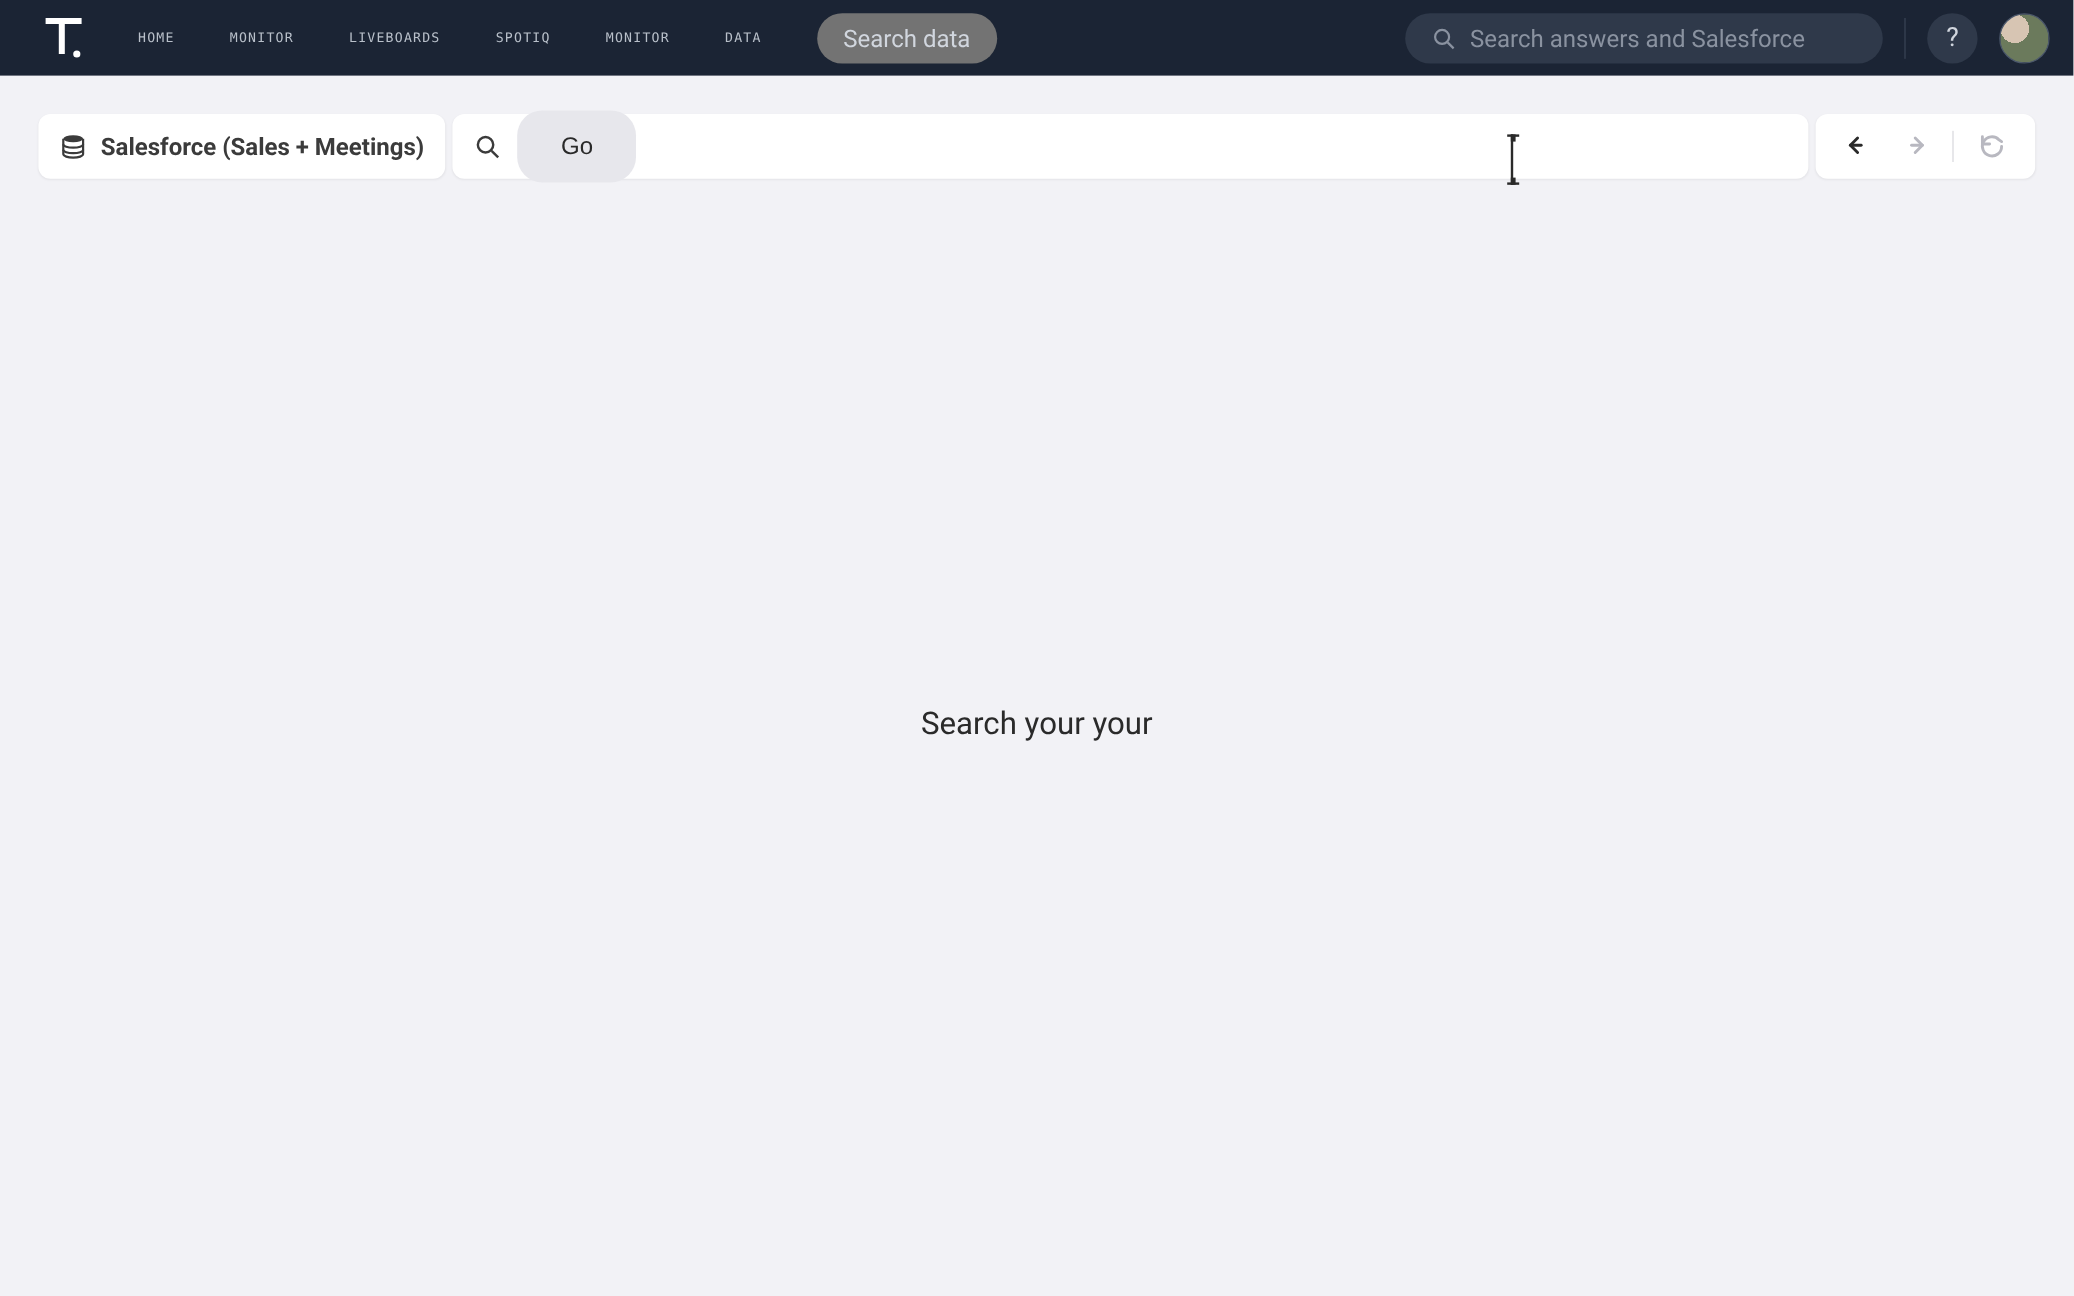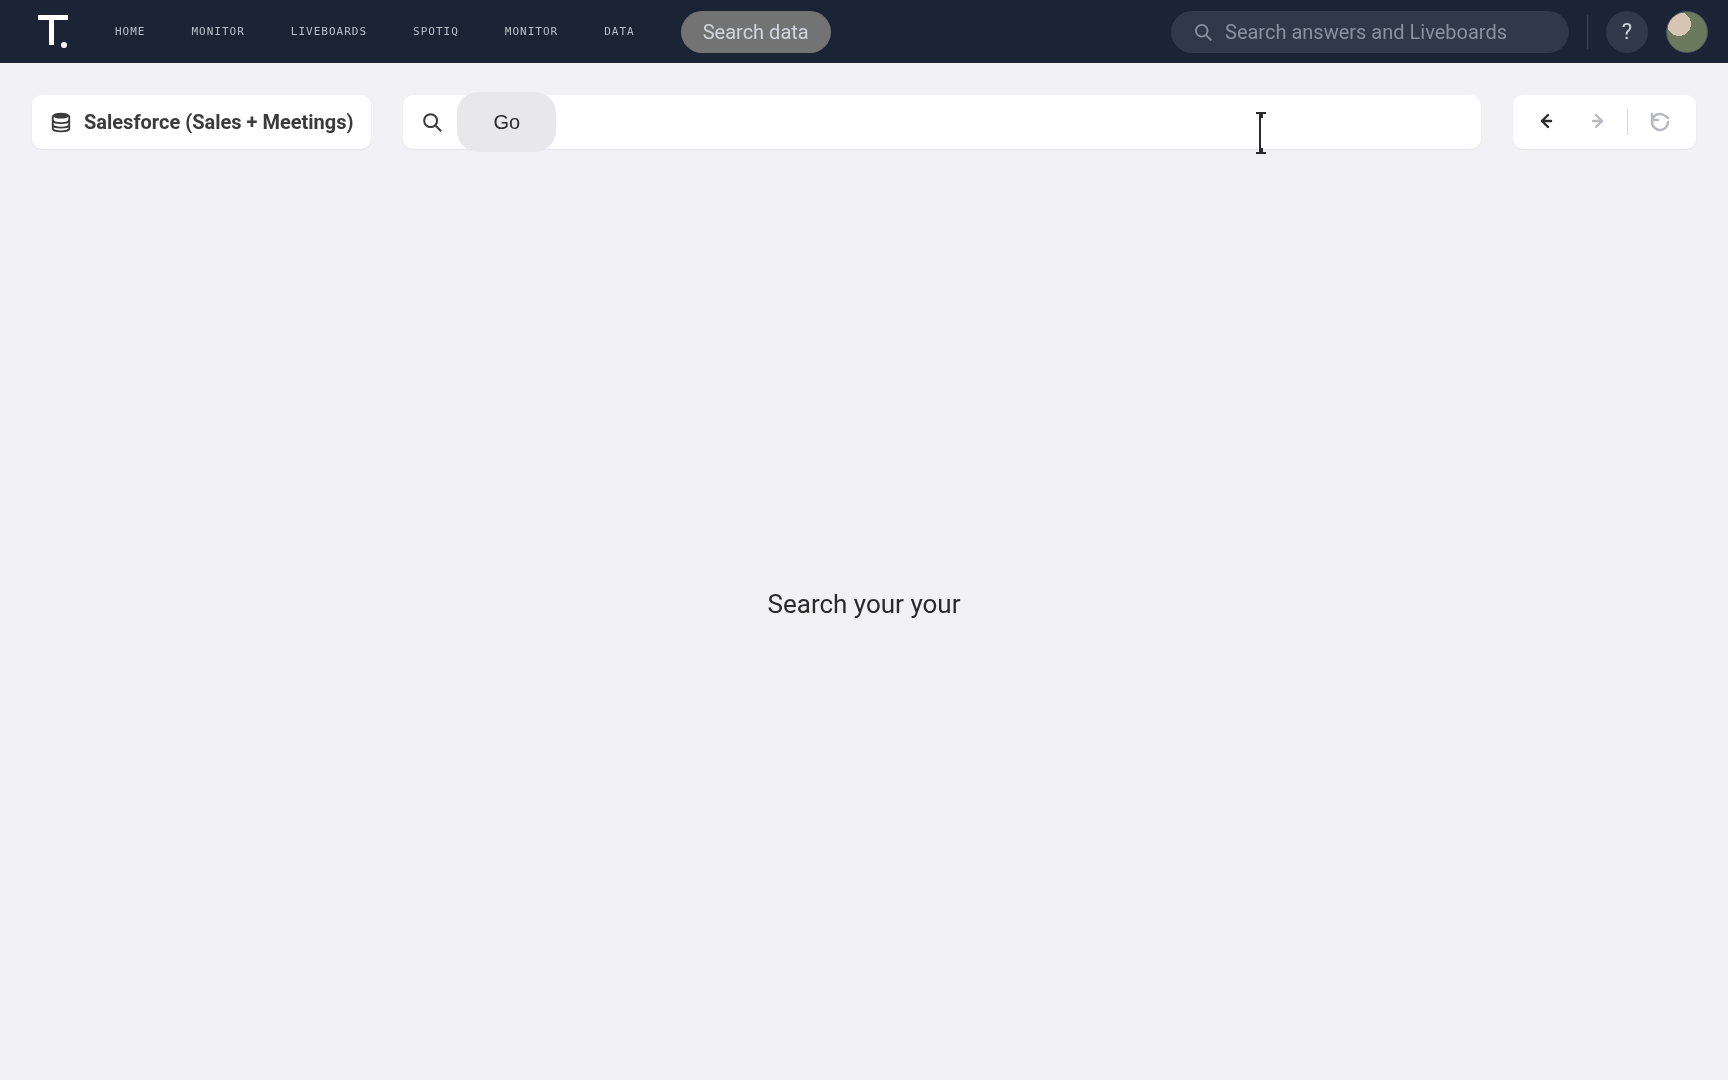--- a/index.html
+++ b/index.html
@@ -56,21 +56,21 @@
   .avatar {
     width:42px; height:42px; border-radius:50%;
     margin-left:18px; cursor:pointer;
     background: radial-gradient(circle at 30% 30%, #d7c5b3 0 30%, #6b7a5c 30% 100%);
     border:1px solid #4b576b;
   }
 
   
   .search-row {
     display:flex;
-    gap: 32px;
+    gap: 6px;
     padding: 32px 32px 0 32px;
   }
   .card {
     background:#ffffff;
     border-radius: 10px;
     box-shadow: 0 1px 2px rgba(0,0,0,0.06);
     display:flex; align-items:center;
     height:54px;
   }
   .data-source {
@@ -169,21 +169,21 @@
 
   <div class="spacer"></div>
 
   <div class="pill search-global">
     <span>
       <svg width="20" height="20" viewBox="0 0 24 24" fill="none" stroke="#8a92a0" stroke-width="2.2">
         <circle cx="10.5" cy="10.5" r="7"></circle>
           <line x1="16" y1="16" x2="22" y2="22"></line>
       </svg>
     </span>
-    <span>Search answers and Liveboards</span>
+    <span>Search answers and Salesforce</span>
   </div>
 
   <div class="vdiv"></div>
 
   <div class="help-btn">
     <span>?</span>
   </div>
 
   <div class="avatar"></div>
 </div>

